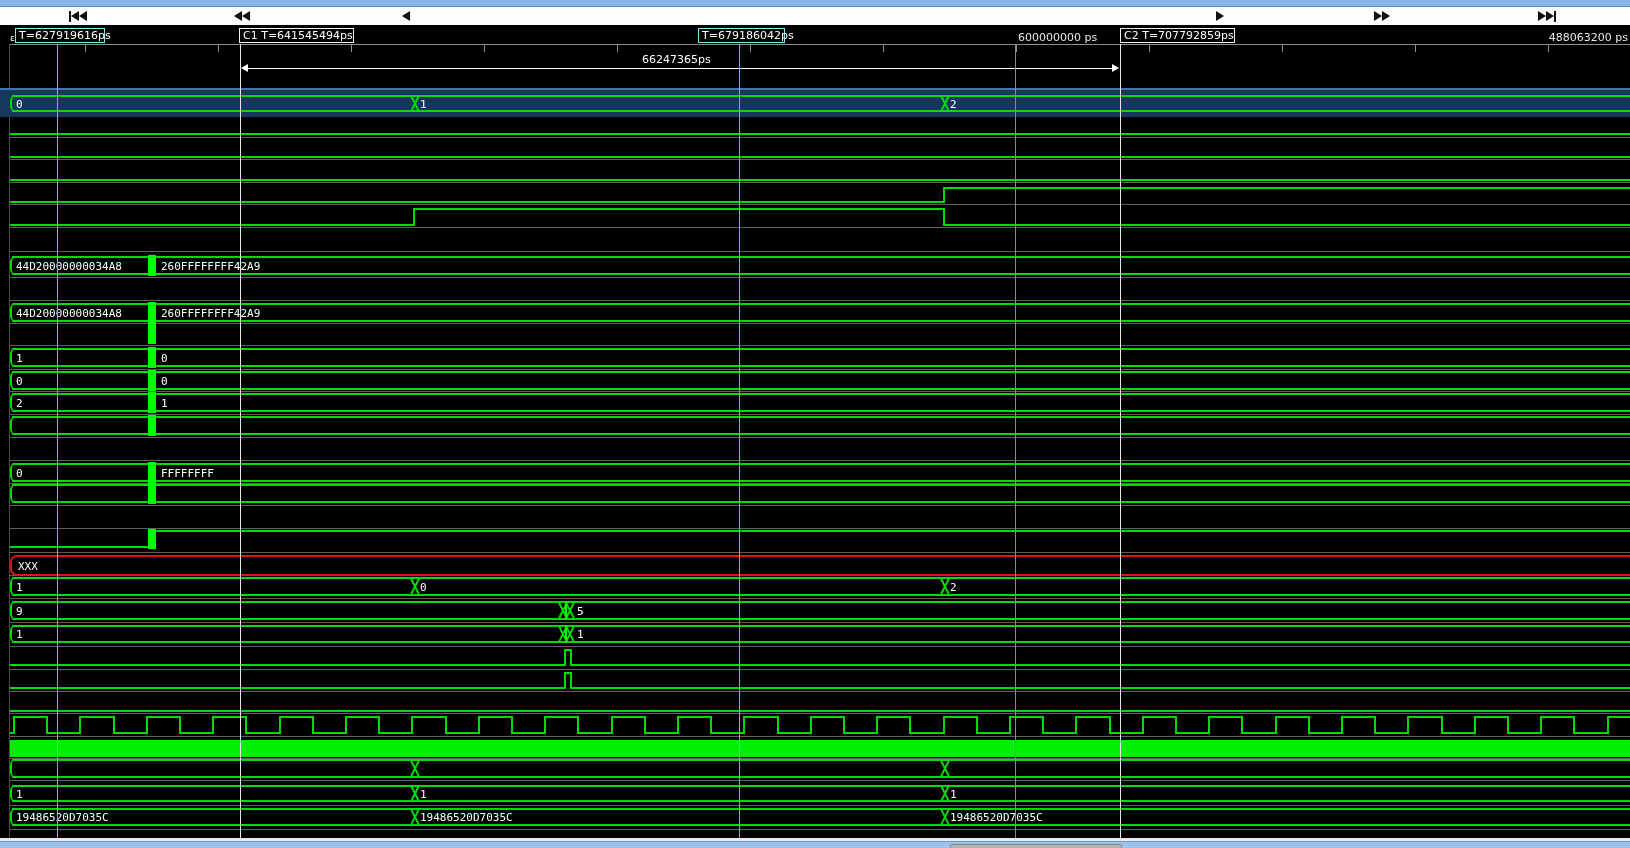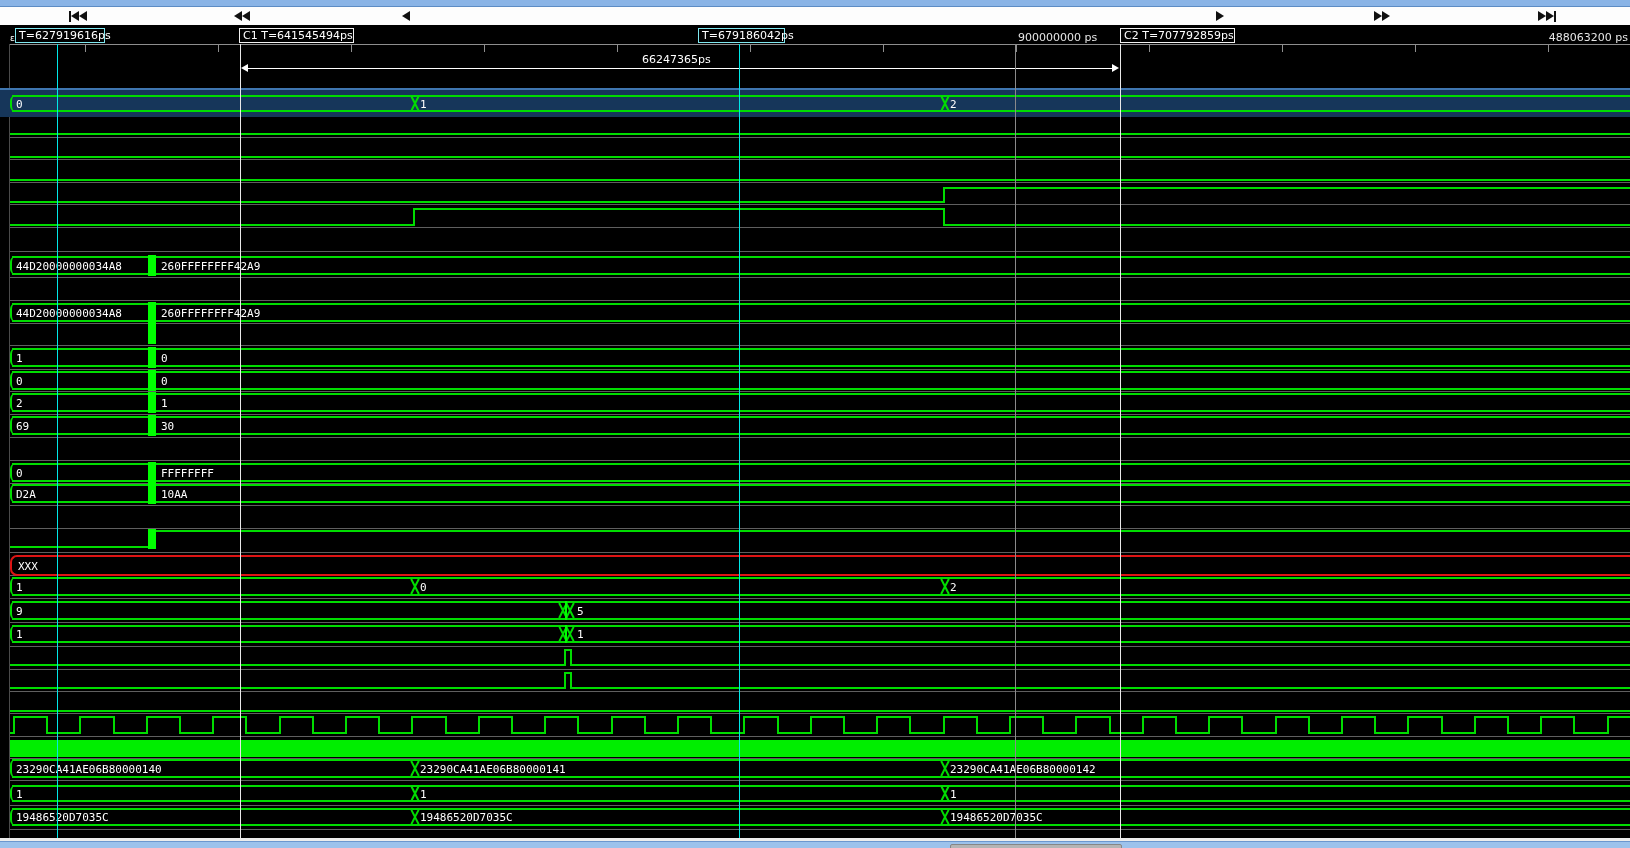--- a/index.html
+++ b/index.html
@@ -77,21 +77,21 @@
   <div id="leftedge" class="abs"></div>
   <div id="baseline" class="abs"></div>
 
   <div id="band" class="abs"></div>
 
   <div class="marker-box" id="mk0" style="left: 15px; width: 82px; border: 1px solid rgb(127, 232, 240);">T=627919616ps</div>
   <div class="marker-box" id="mk1" style="left: 239px; width: 107px; border: 1px solid rgb(242, 242, 242);">C1 T=641545494ps</div>
   <div class="marker-box" id="mk2" style="left: 698px; width: 79px; border: 1px solid rgb(127, 232, 240);">T=679186042ps</div>
   <div class="marker-box" id="mk3" style="left: 1120px; width: 107px; border: 1px solid rgb(242, 242, 242);">C2 T=707792859ps</div>
 
-  <div class="ts-label" id="ts-major" style="left: 1018px; top: 31px;">900000000 ps</div>
+  <div class="ts-label" id="ts-major" style="left: 1018px; top: 31px;">600000000 ps</div>
   <div class="ts-label" id="ts-right" style="right: 2px; top: 31px;">488063200 ps</div>
   <div class="abs" id="partial-char" style="left: 10px; top: 33px;">ε</div>
 
   <div class="abs" id="arrow-line" style="left: 246px; width: 868px;"></div>
   <div class="ahead" id="ahead-l" style="left: 241px; border-right: 7px solid rgb(255, 255, 255);"></div>
   <div class="ahead" id="ahead-r" style="left: 1112px; border-left: 7px solid rgb(255, 255, 255);"></div>
   <div class="abs" id="span-label" style="left: 642px; top: 53px; position: absolute;">66247365ps</div>
 
   <div id="wavelayer"></div>
 
@@ -214,40 +214,32 @@
     <div class="leftcap" style="top: 371px; height: 19px; bottom: auto;"></div>
     <div class="glitch" style="position: absolute; left: 148px; top: 370px; width: 8px; height: 21px;"></div>
     <div class="row-hit" style="position: absolute; left: 0px; top: 391px; width: 1630px; height: 23px;">
       <div class="busval" style="left: 16px;">2</div>
       <div class="busval" style="left: 161px;">1</div>
     </div>
     <div class="hline" style="position: absolute; left: 12px; top: 393px; width: 1618px; height: 2px;"></div>
     <div class="hline" style="position: absolute; left: 12px; top: 410px; width: 1618px; height: 2px;"></div>
     <div class="leftcap" style="top: 393px; height: 19px; bottom: auto;"></div>
     <div class="glitch" style="position: absolute; left: 148px; top: 392px; width: 8px; height: 21px;"></div>
-    <div class="row-hit" style="position: absolute; left: 0px; top: 414px; width: 1630px; height: 23px;">
-      <div class="busval" style="left: 16px;">69</div>
-      <div class="busval" style="left: 161px;">30</div>
-    </div>
     <div class="hline" style="position: absolute; left: 12px; top: 416px; width: 1618px; height: 2px;"></div>
     <div class="hline" style="position: absolute; left: 12px; top: 433px; width: 1618px; height: 2px;"></div>
     <div class="leftcap" style="top: 416px; height: 19px; bottom: auto;"></div>
     <div class="glitch" style="position: absolute; left: 148px; top: 415px; width: 8px; height: 21px;"></div>
     <div class="row-hit" style="position: absolute; left: 0px; top: 461px; width: 1630px; height: 23px;">
       <div class="busval" style="left: 16px;">0</div>
       <div class="busval" style="left: 161px;">FFFFFFFF</div>
     </div>
     <div class="hline" style="position: absolute; left: 12px; top: 463px; width: 1618px; height: 2px;"></div>
     <div class="hline" style="position: absolute; left: 12px; top: 480px; width: 1618px; height: 2px;"></div>
     <div class="leftcap" style="top: 463px; height: 19px; bottom: auto;"></div>
     <div class="glitch" style="position: absolute; left: 148px; top: 462px; width: 8px; height: 21px;"></div>
-    <div class="row-hit" style="position: absolute; left: 0px; top: 482px; width: 1630px; height: 23px;">
-      <div class="busval" style="left: 16px;">D2A</div>
-      <div class="busval" style="left: 161px;">10AA</div>
-    </div>
     <div class="hline" style="position: absolute; left: 12px; top: 484px; width: 1618px; height: 2px;"></div>
     <div class="hline" style="position: absolute; left: 12px; top: 501px; width: 1618px; height: 2px;"></div>
     <div class="leftcap" style="top: 484px; height: 19px; bottom: auto;"></div>
     <div class="glitch" style="position: absolute; left: 148px; top: 483px; width: 8px; height: 21px;"></div>
     <div class="row-hit" style="position: absolute; left: 0px; top: 528px; width: 1630px; height: 23px;"></div>
     <div class="hline" style="position: absolute; left: 10px; top: 546px; width: 142px; height: 2px;"></div>
     <div class="hline" style="position: absolute; left: 152px; top: 530px; width: 1478px; height: 2px;"></div>
     <div class="vconn" style="position: absolute; left: 151px; top: 530px; width: 2px; height: 18px;"></div>
     <div class="glitch" style="position: absolute; left: 148px; top: 529px; width: 8px; height: 20px;"></div>
     <div class="row-hit" style="position: absolute; left: 0px; top: 553px; width: 1630px; height: 21px;"></div>
@@ -410,25 +402,20 @@
     <div class="hline" style="position: absolute; left: 1474.8px; top: 716px; width: 33.2px; height: 2px;"></div>
     <div class="vconn" style="position: absolute; left: 1507px; top: 716px; width: 2px; height: 18px;"></div>
     <div class="hline" style="position: absolute; left: 1508px; top: 732px; width: 33.2px; height: 2px;"></div>
     <div class="vconn" style="position: absolute; left: 1540.2px; top: 716px; width: 2px; height: 18px;"></div>
     <div class="hline" style="position: absolute; left: 1541.2px; top: 716px; width: 33.2px; height: 2px;"></div>
     <div class="vconn" style="position: absolute; left: 1573.4px; top: 716px; width: 2px; height: 18px;"></div>
     <div class="hline" style="position: absolute; left: 1574.4px; top: 732px; width: 33.2px; height: 2px;"></div>
     <div class="vconn" style="position: absolute; left: 1606.6px; top: 716px; width: 2px; height: 18px;"></div>
     <div class="hline" style="position: absolute; left: 1607.6px; top: 716px; width: 22.4px; height: 2px;"></div>
     <div class="row-hit" style="position: absolute; left: 10px; top: 740px; width: 1620px; height: 17px; background: rgb(0, 238, 0); z-index: 10;"></div>
-    <div class="row-hit" style="position: absolute; left: 0px; top: 757px; width: 1630px; height: 23px;">
-      <div class="busval" style="left: 16px;">23290CA41AE06B80000140</div>
-      <div class="busval" style="left: 420px;">23290CA41AE06B80000141</div>
-      <div class="busval" style="left: 950px;">23290CA41AE06B80000142</div>
-    </div>
     <div class="hline" style="position: absolute; left: 12px; top: 759px; width: 1618px; height: 2px;"></div>
     <div class="hline" style="position: absolute; left: 12px; top: 776px; width: 1618px; height: 2px;"></div>
     <div class="leftcap" style="top: 759px; height: 19px; bottom: auto;"></div>
     <div class="xmark" style="position: absolute; left: 410px; top: 760px; width: 8px; height: 17px;">
       <div style="transform: rotate(27deg);"></div>
       <div style="transform: rotate(-27deg);"></div>
     </div>
     <div class="xmark" style="position: absolute; left: 940px; top: 760px; width: 8px; height: 17px;">
       <div style="transform: rotate(27deg);"></div>
       <div style="transform: rotate(-27deg);"></div>

